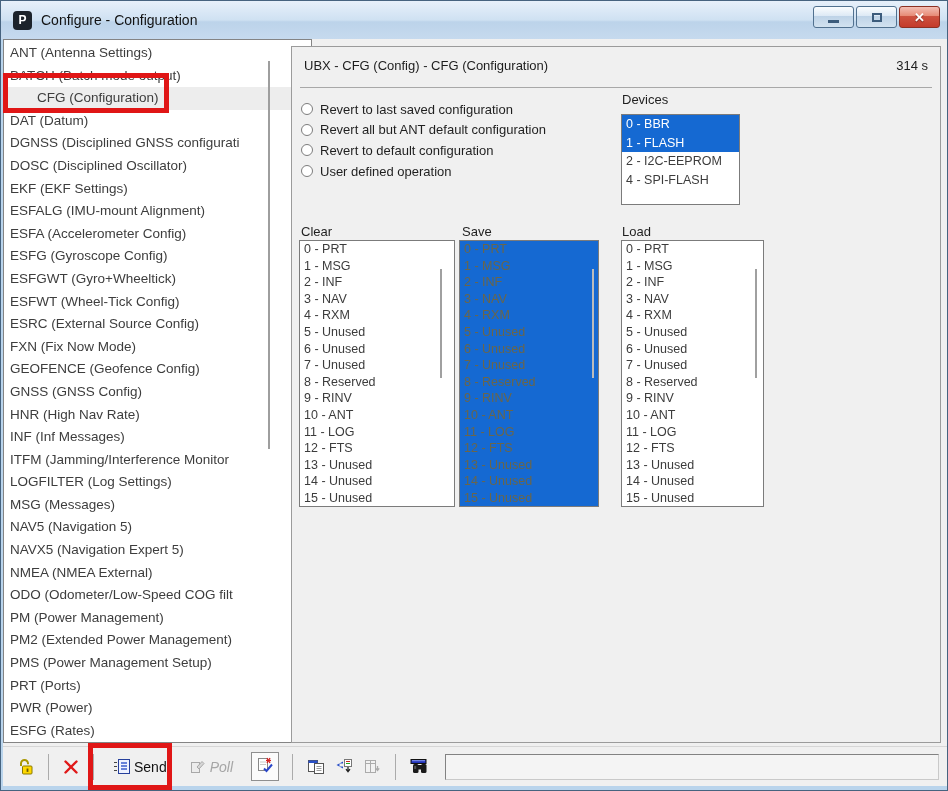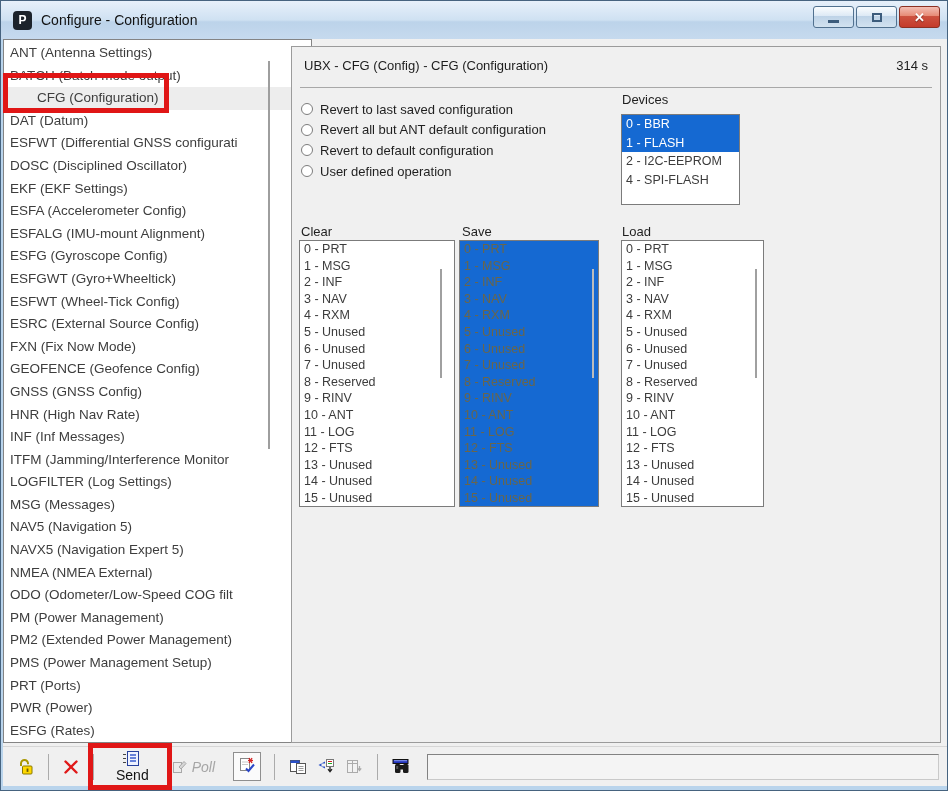--- a/index.html
+++ b/index.html
@@ -97,25 +97,25 @@
   </div>
 
   <div class="client">
 
     <div class="sidebar">
 
     <div class="side-item">ANT (Antenna Settings)</div>
         <div class="side-item">BATCH (Batch mode output)</div>
         <div class="side-item selected">CFG (Configuration)</div>
         <div class="side-item">DAT (Datum)</div>
-        <div class="side-item">ESFWT (Differential GNSS configurati</div>
+        <div class="side-item">DGNSS (Disciplined GNSS configurati</div>
         <div class="side-item">DOSC (Disciplined Oscillator)</div>
         <div class="side-item">EKF (EKF Settings)</div>
+        <div class="side-item">ESFALG (IMU-mount Alignment)</div>
         <div class="side-item">ESFA (Accelerometer Config)</div>
-        <div class="side-item">ESFALG (IMU-mount Alignment)</div>
         <div class="side-item">ESFG (Gyroscope Config)</div>
         <div class="side-item">ESFGWT (Gyro+Wheeltick)</div>
         <div class="side-item">ESFWT (Wheel-Tick Config)</div>
         <div class="side-item">ESRC (External Source Config)</div>
         <div class="side-item">FXN (Fix Now Mode)</div>
         <div class="side-item">GEOFENCE (Geofence Config)</div>
         <div class="side-item">GNSS (GNSS Config)</div>
         <div class="side-item">HNR (High Nav Rate)</div>
         <div class="side-item">INF (Inf Messages)</div>
         <div class="side-item">ITFM (Jamming/Interference Monitor</div>
@@ -248,21 +248,21 @@
         </svg>
       </div>
       <div class="tsep"></div>
       <div class="tbtn">
         <svg width="18" height="18" viewBox="0 0 18 18">
           <path d="M3.5 3.5 L14.5 14.5 M14.5 3.5 L3.5 14.5" stroke="#e01818" stroke-width="2.4" stroke-linecap="round"></path>
         </svg>
       </div>
       <div class="tsep"></div>
 
-      <div class="tbtn" style="margin-left:6px;flex-direction:column;">
+      <div class="tbtn" style="margin-left:6px;">
         <svg width="18" height="17" viewBox="0 0 18 17">
           <g stroke="#444" stroke-width="1">
               <line x1="1" y1="4.5" x2="4" y2="4.5"></line>
               <line x1="1" y1="8.5" x2="4" y2="8.5"></line>
               <line x1="1" y1="12.5" x2="4" y2="12.5"></line>
             </g>
           <rect x="5.5" y="1.5" width="11" height="14" fill="#eef2ff" stroke="#26409c"></rect>
           <g stroke="#3a5ccc" stroke-width="1.5">
               <line x1="8" y1="5" x2="14" y2="5"></line>
               <line x1="8" y1="8" x2="14" y2="8"></line>

